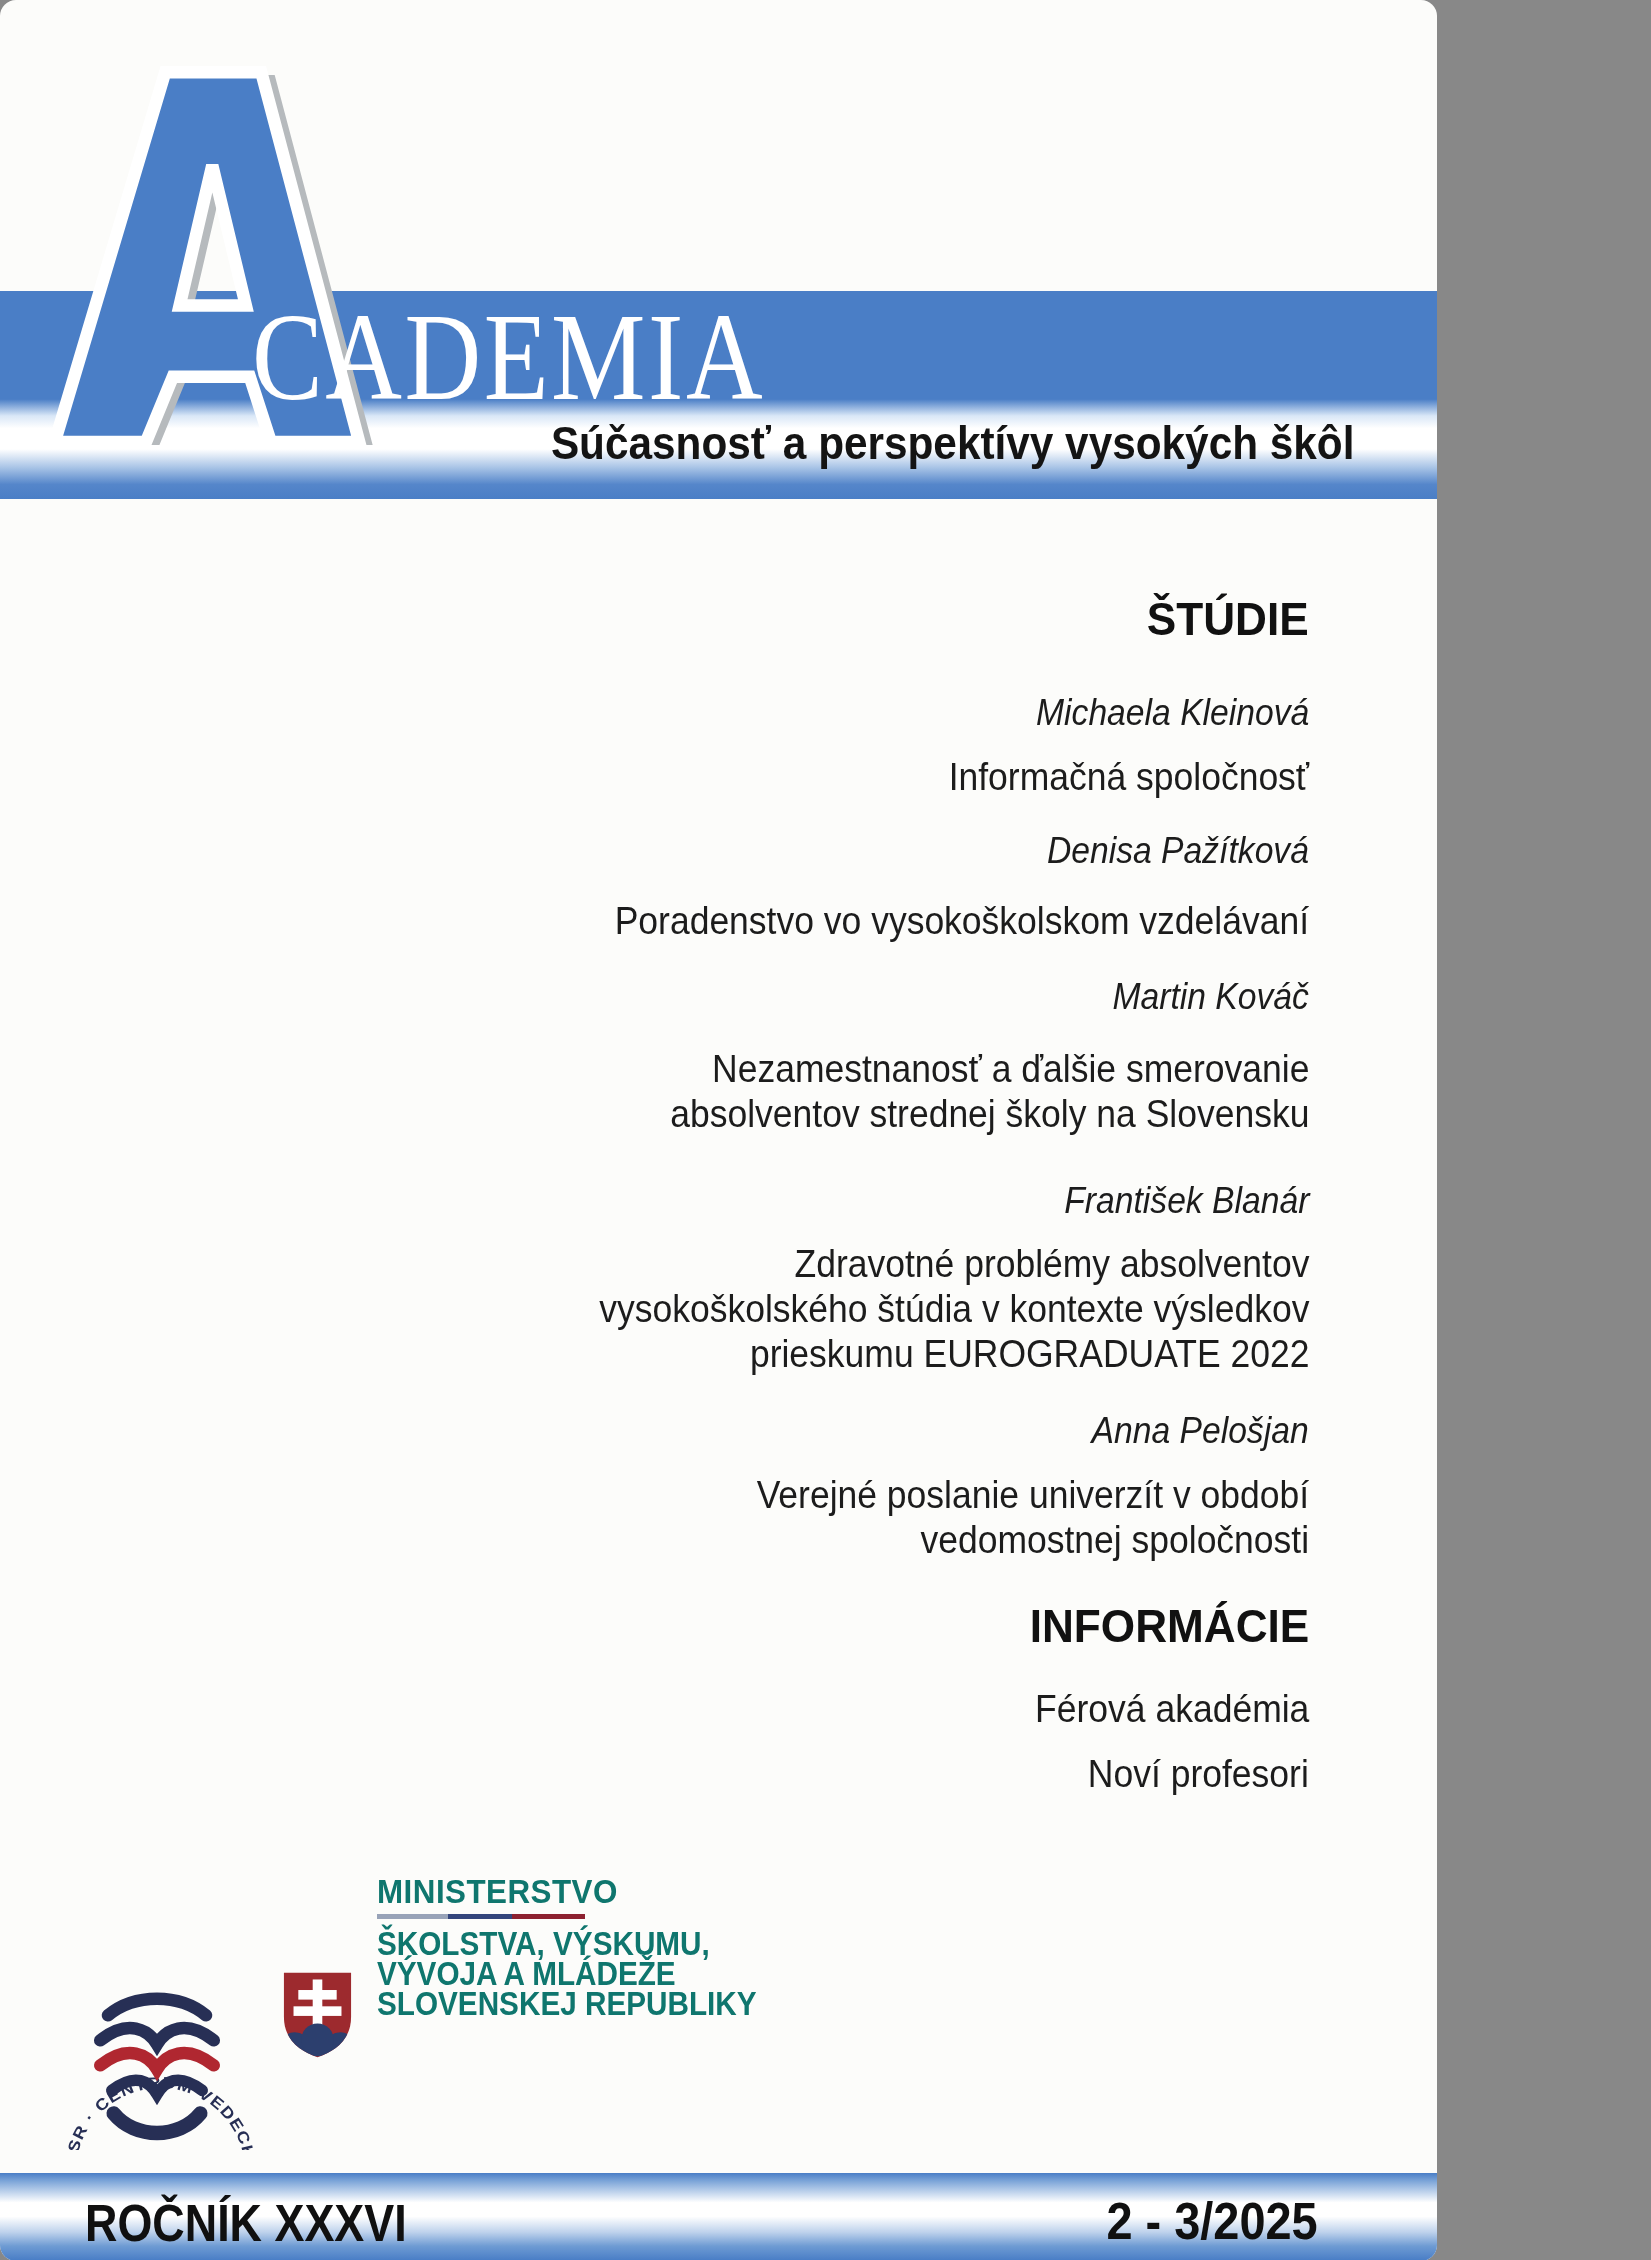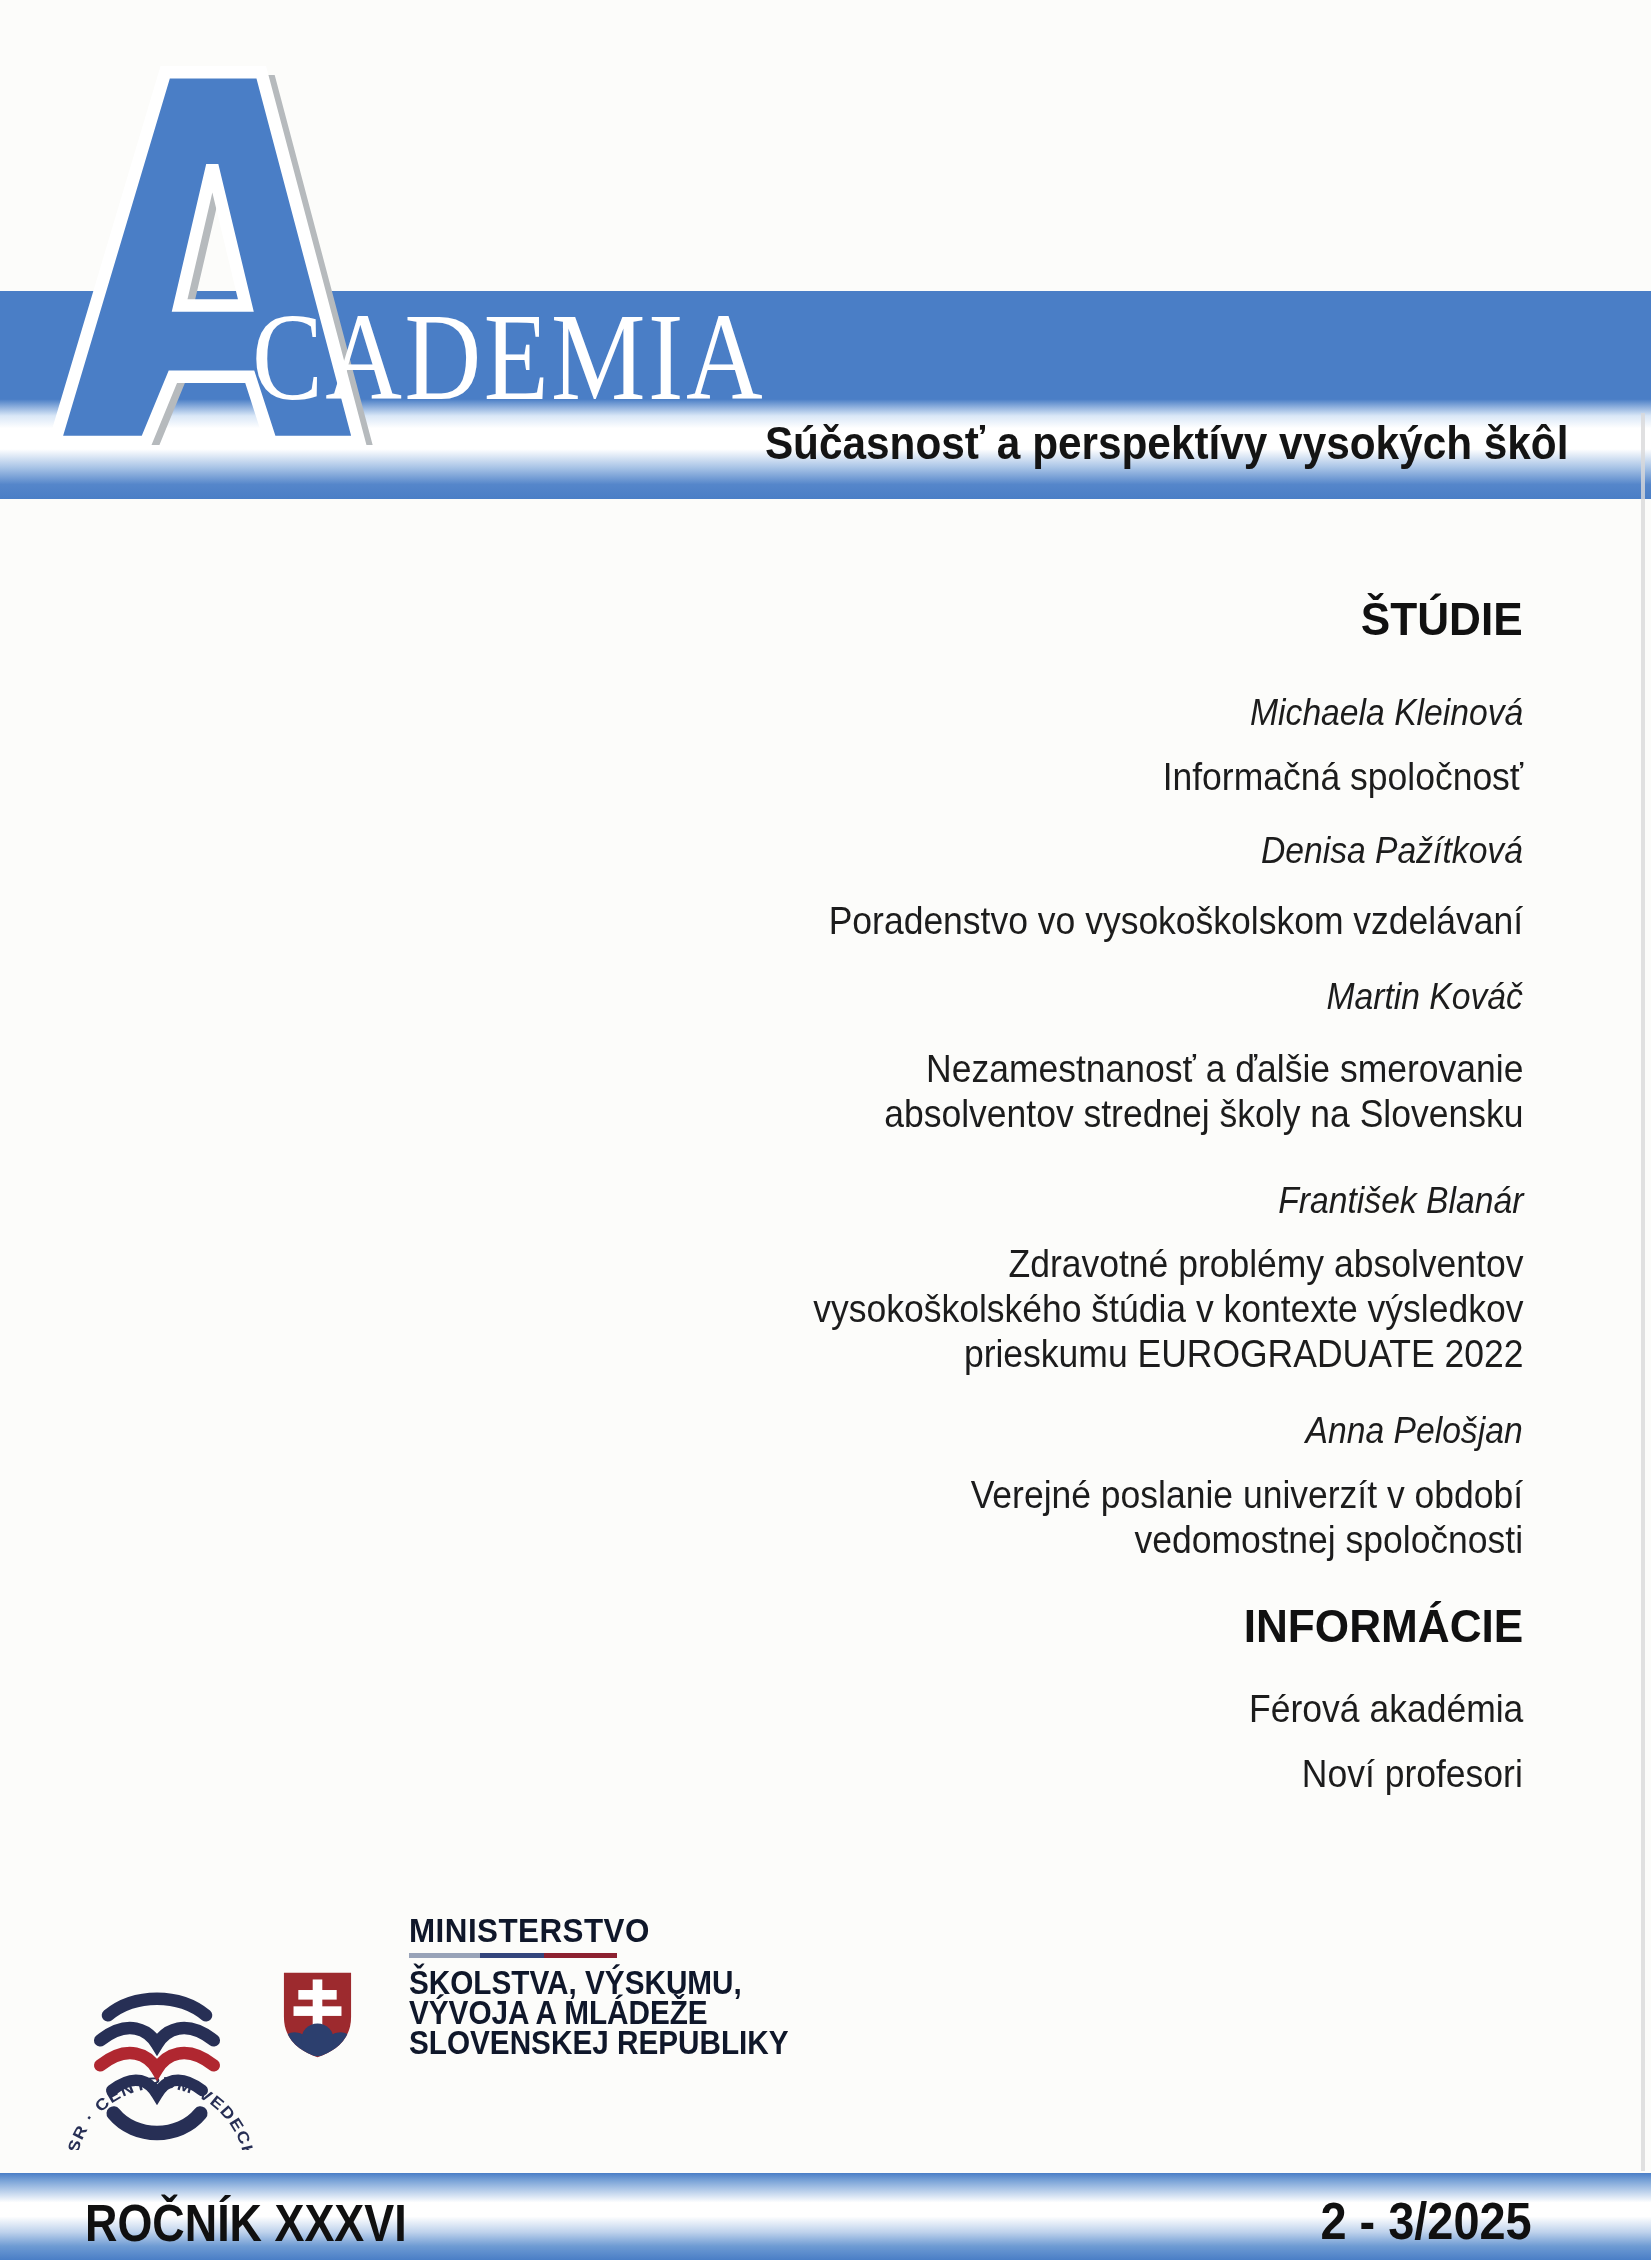--- a/index.html
+++ b/index.html
@@ -1,19 +1,20 @@
 <!DOCTYPE html>
 <html><head>
 <meta charset="utf-8">
 <style>
   html,body { margin:0; padding:0; background:#888; }
   .page {
-    position:relative; width:1651px; height:2261px;
+    position:relative; width:1437px; height:2261px;
     background:#fcfcfa; overflow:hidden;
     font-family:"Liberation Sans", sans-serif;
+    border-radius:16px;
   }
   
   .masthead-band {
     position:absolute; left:0; top:291px; width:1651px; height:208px;
     background:linear-gradient(180deg,
       #4a7ec6 0%, #4a7ec6 52%, #d9e7f7 60%, #ffffff 66%,
       #ffffff 76%, #a7c3e6 85%, #5586ca 93%, #4a7ec6 100%);
   }
   .big-a-svg { position:absolute; left:0; top:0; }
   .wordmark {
@@ -37,21 +38,21 @@
     white-space:pre-line; color:#1c1c1c;
     transform:scaleX(0.91); transform-origin:right top;
     line-height:1.15;
   }
   .toc-line.heading { font-size:46px; font-weight:bold; color:#111; transform:scaleX(0.96); }
   .toc-line.author  { font-size:37px; font-style:italic; }
   .toc-line.title   { font-size:39px; }
   
   .cvti-svg   { position:absolute; left:56px;  top:1948px; }
   .shield-svg { position:absolute; left:281px; top:1967px; }
-  .ministry-text { position:absolute; left:377px; top:1912px; color:#0f172a;margin-left:32px; }
+  .ministry-text { position:absolute; left:377px; top:1873px; color:#0f766e; }
   .ministry-line1 {
     font-size:33px; font-weight:bold; letter-spacing:0.5px;
     transform:scaleX(0.95); transform-origin:left top; white-space:nowrap;
   }
   .ministry-rule {
     margin-top:2.9px; width:208px; height:4.8px;
     background:linear-gradient(90deg,
       #98a3b8 0%, #98a3b8 34%, #33457c 34%, #33457c 65%, #8d2130 65%, #8d2130 100%);
   }
   .ministry-rest {

